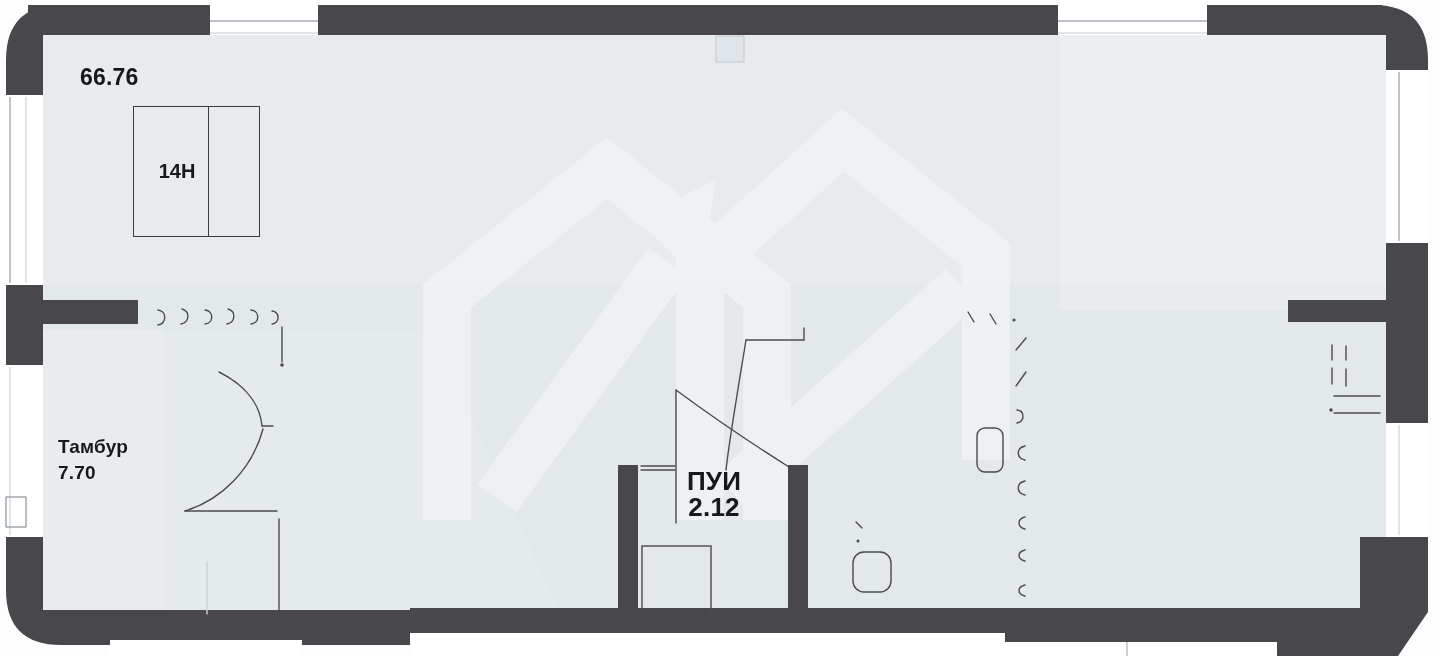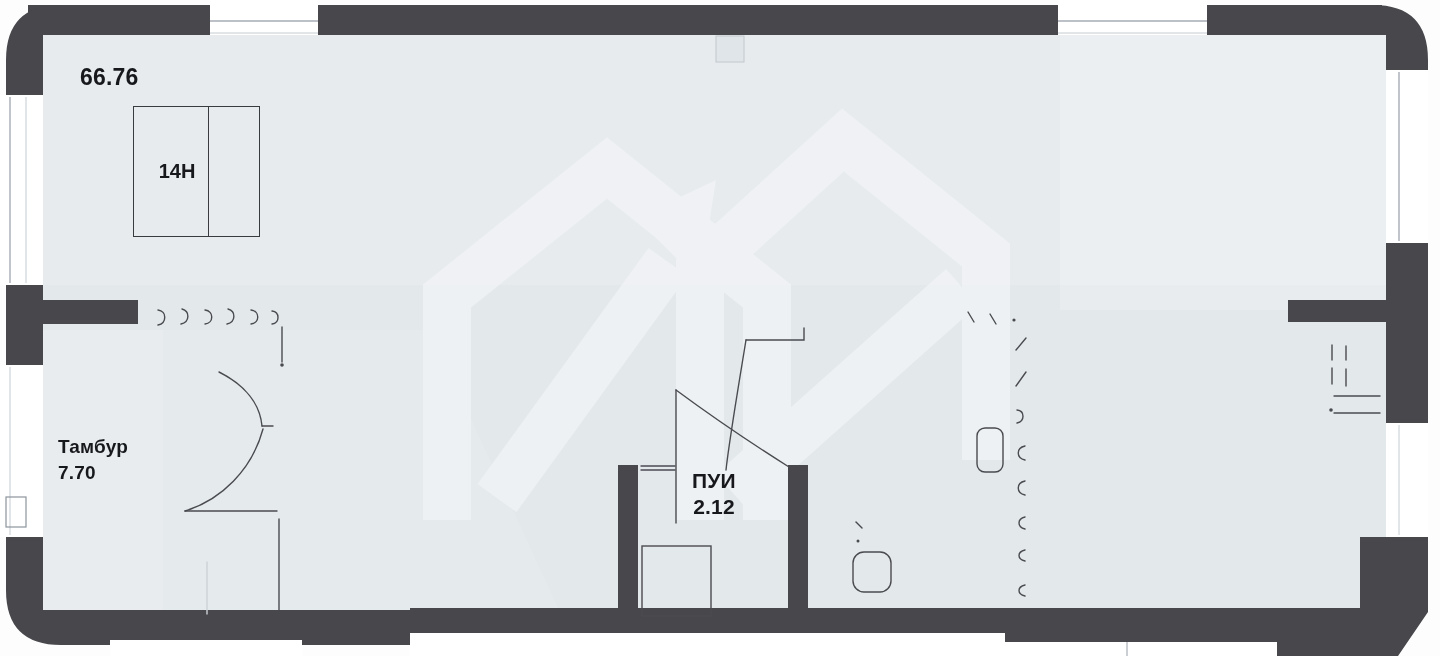--- a/index.html
+++ b/index.html
@@ -14,21 +14,21 @@
   }
   .lbl-total{left:80px;top:64px;font-size:23px;text-align:center;}
   .unit-box{
     position:absolute;left:133px;top:106px;width:127px;height:131px;
     border:1.5px solid #3a3b40;display:flex;box-sizing:border-box;padding-left:12px;
   }
   .unit-cell{flex:1;display:flex;align-items:center;justify-content:center;
     font-size:20px;font-weight:bold;color:#17181c;}
   .unit-cell:first-child{border-right:1.5px solid #3a3b40;flex:0 0 62px;}
   .lbl-tambur{left:58px;top:402px;font-size:19px;margin-top:32px;}
-  .lbl-pui{left:683px;top:468px;font-size:21px;width:62px;text-align:center;}
+  .lbl-pui{left:683px;top:468px;font-size:26px;width:62px;text-align:center;}
 </style>
 </head>
 <body>
 
 <div class="plan-wrap">
 
   <svg width="1440" height="656" viewBox="0 0 1440 656">
 
     <rect x="43" y="35" width="1343" height="577" fill="#e3e8eb"></rect>
 

